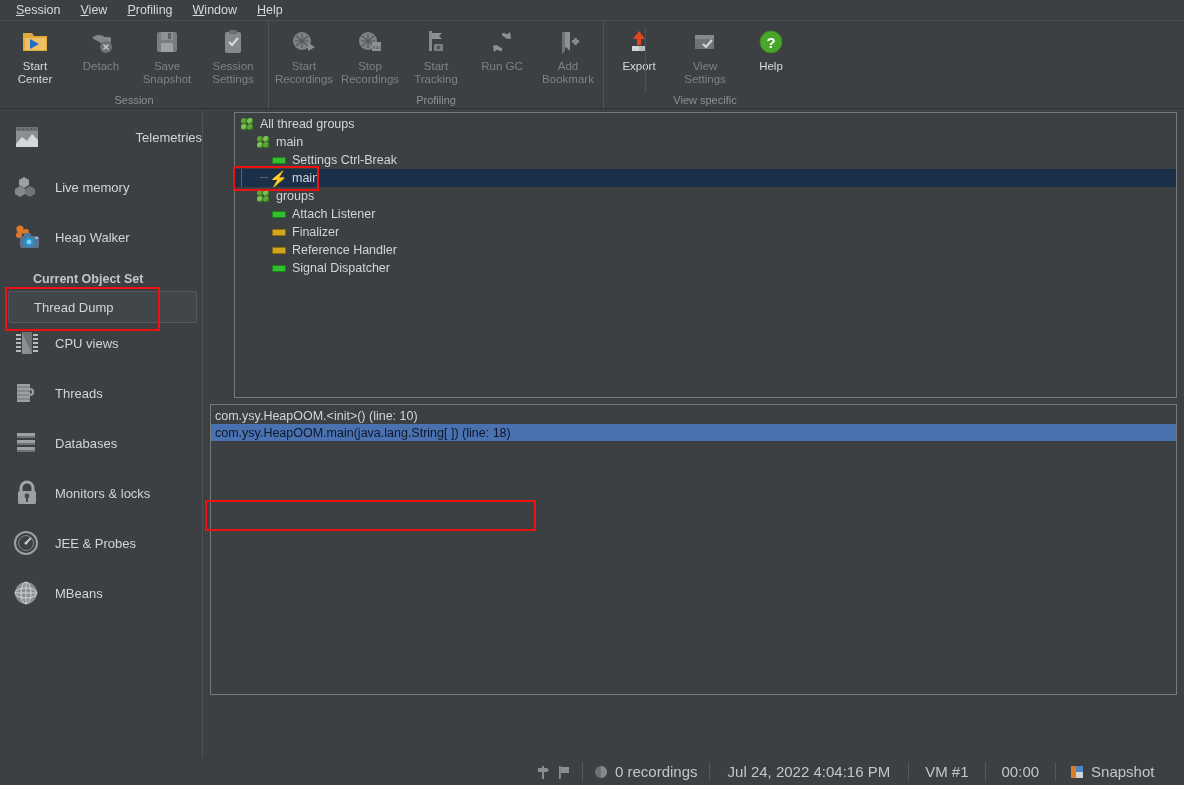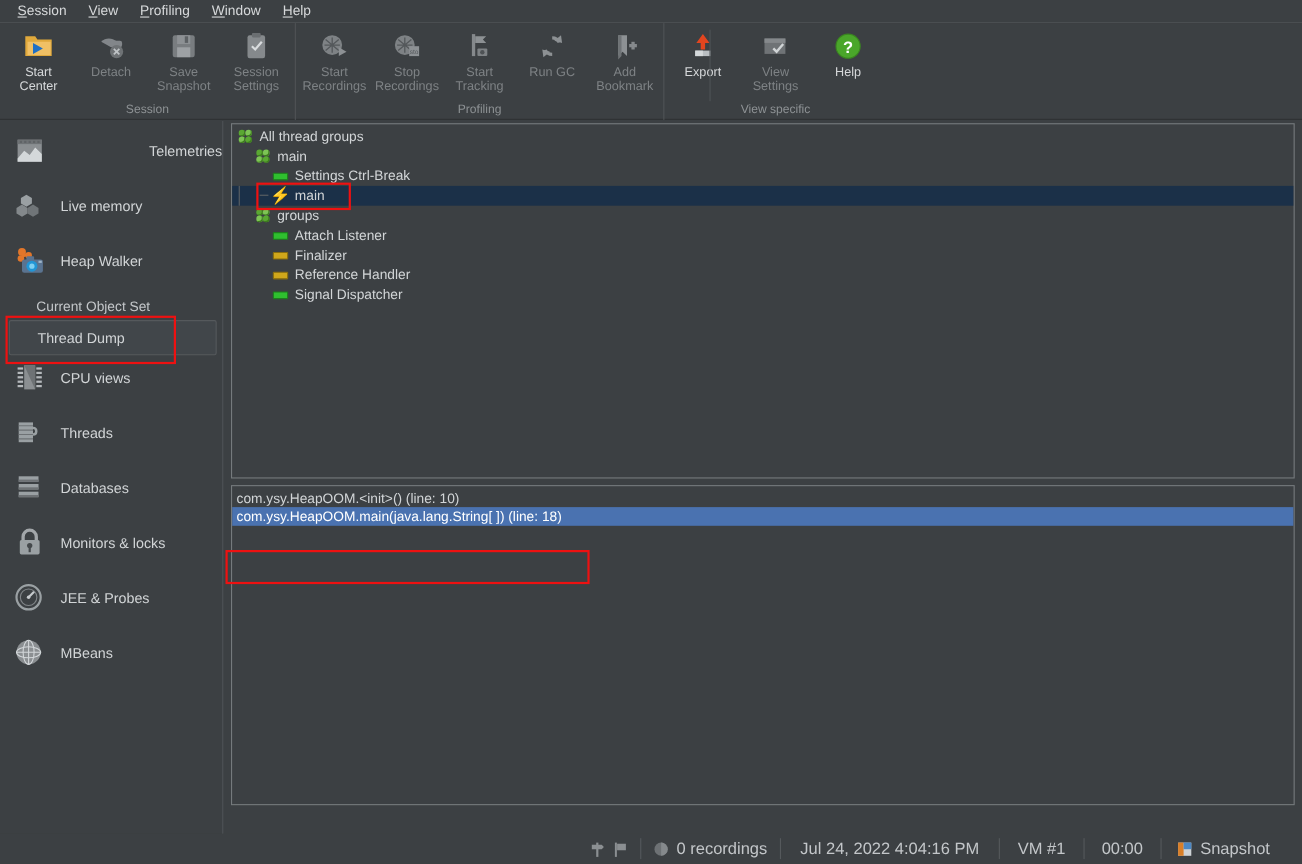--- a/index.html
+++ b/index.html
@@ -150,21 +150,21 @@
     padding: 2px 7px 0 7px;
     box-sizing: border-box;
   }
   .panel {
     background: #3c4043;
     border: 1px solid #757a7d;
     box-sizing: border-box;
     overflow: hidden;
     position: relative;
   }
-  #tree-panel { height: 323px; }
+  #tree-panel { height: 286px; margin-left: 24px; }
   #stack-panel { height: 291px; margin-top: 6px; }
 
   
   .tree-row {
     height: 18px;
     display: flex;
     align-items: center;
     font-size: 12.5px;
     color: #d2d5d7;
     white-space: nowrap;
@@ -199,21 +199,21 @@
   .stack-row {
     height: 17px;
     display: flex;
     align-items: center;
     font-size: 12.5px;
     color: #d2d5d7;
     padding-left: 4px;
     white-space: nowrap;
     cursor: default;
   }
-  .stack-row.selected { background:#4a72b0; color:#ffffff; }
+  .stack-row.selected { background:#4a72b0; color:#0f172a; }
 
   
   #statusbar {
     position: absolute;
     left: 0; right: 0; bottom: 0;
     height: 27px;
     background: #3c4043;
     display: flex;
     align-items: center;
     font-size: 15px;
@@ -449,21 +449,21 @@
             <rect x="8" y="13" width="19" height="12" rx="2" fill="#5a7390"></rect>
             <rect x="12" y="10" width="7" height="4" rx="1" fill="#5a7390"></rect>
             <circle cx="17" cy="19" r="5" fill="#2196d6"></circle>
             <circle cx="17" cy="19" r="2.4" fill="#7fd0f2"></circle>
             <rect x="23" y="14" width="3" height="2" fill="#9fb5c9"></rect>
           </svg>
         </span>
         <span class="side-label">Heap Walker</span>
       </div>
 
-      <div class="side-section-label" style="margin-top:4px;">Current Object Set</div>
+      <div class="side-section-label" style="margin-top:4px;font-weight:bold;">Current Object Set</div>
 
       <div id="thread-dump-btn">
         <span>Thread Dump</span>
       </div>
 
       <div style="height:32px"></div>
 
       <div class="side-item" style="margin-top:-6px;">
         <span class="side-icon">
           <svg width="28" height="26" viewBox="0 0 28 26">

